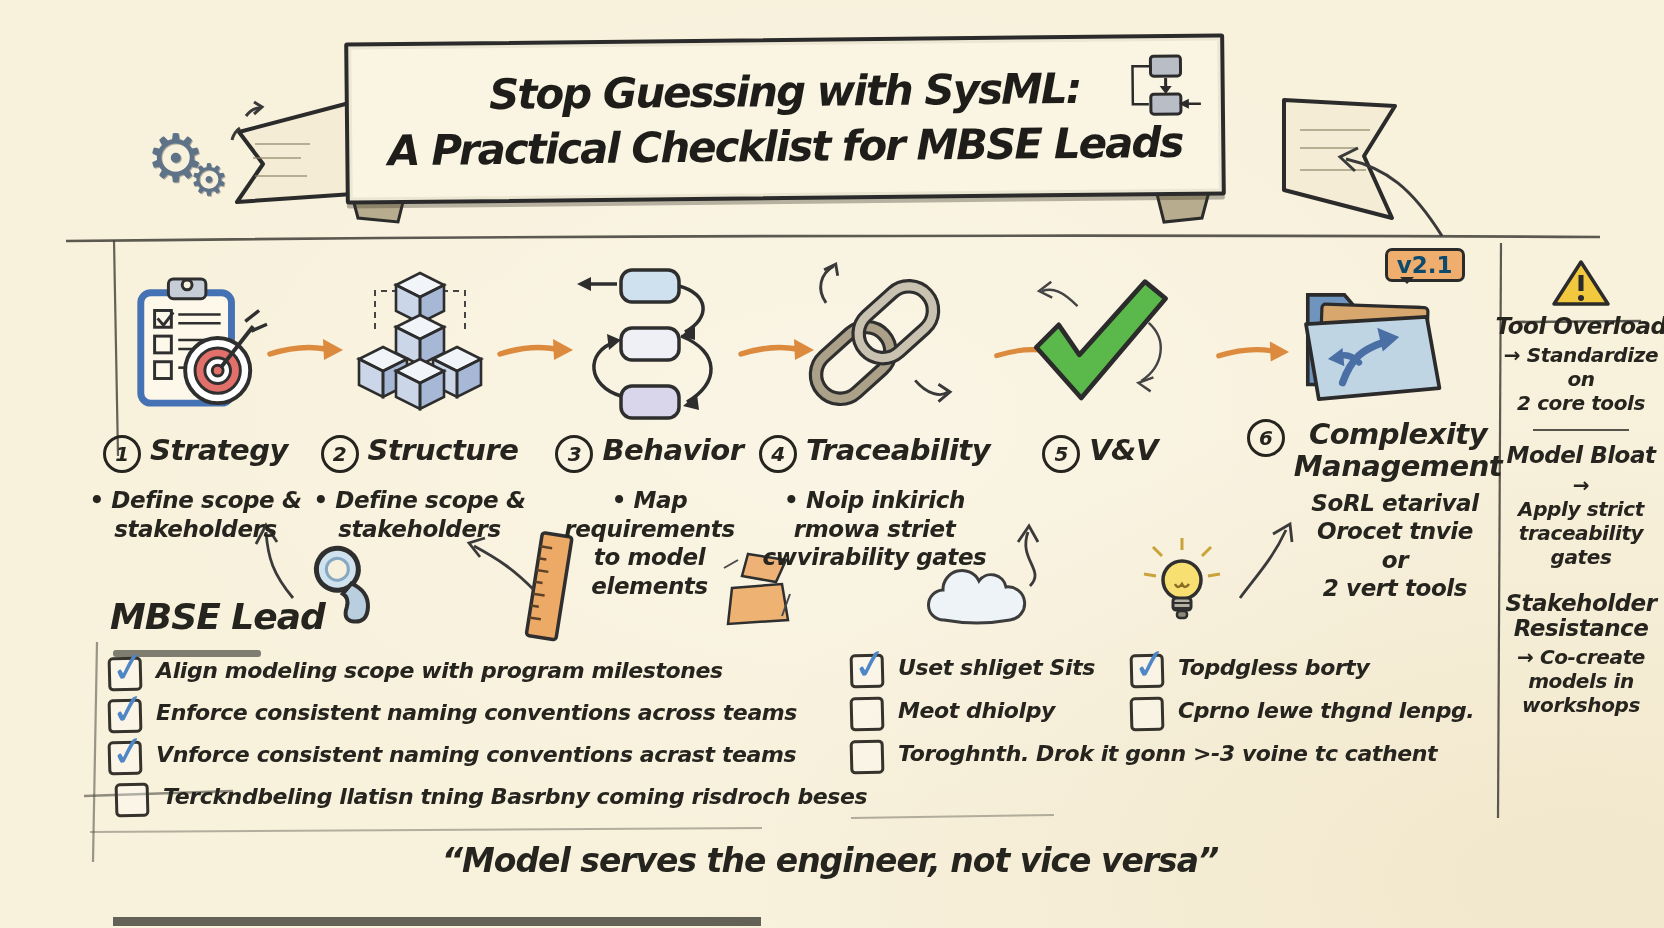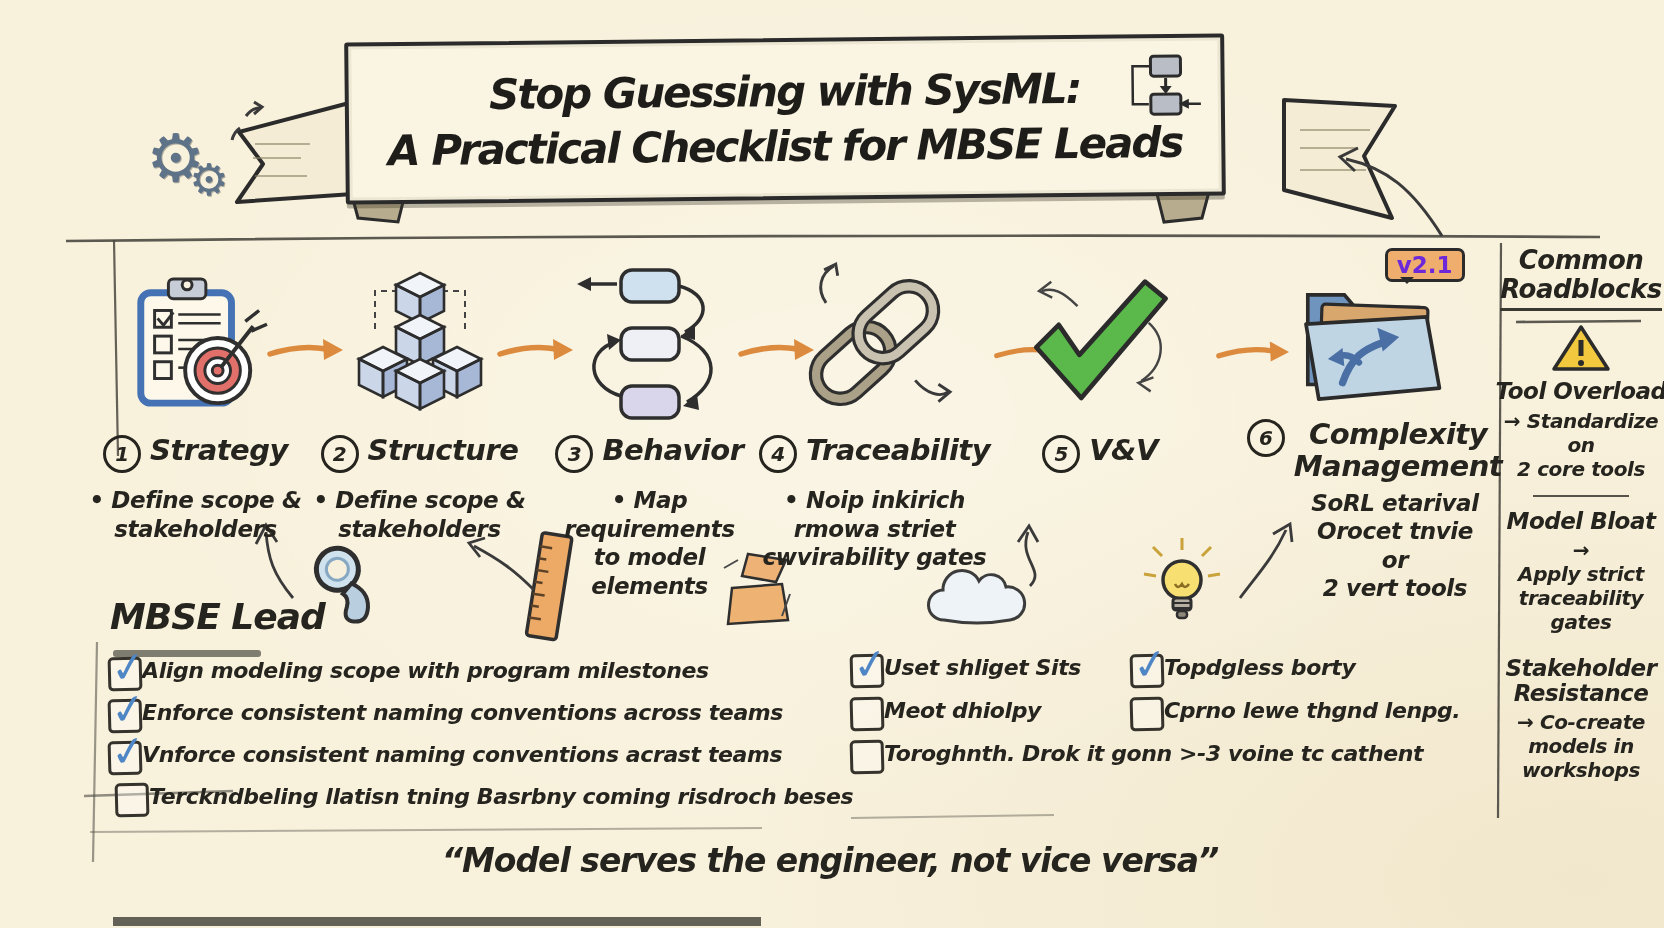--- a/index.html
+++ b/index.html
@@ -21,34 +21,34 @@
   .fold{z-index:2;}
 
   
   .step{position:absolute;top:260px;display:flex;flex-direction:column;align-items:center;z-index:4;}
   .icon-wrap{height:168px;display:flex;align-items:center;justify-content:center;position:relative;}
   .icon-wrap.short{height:152px;}
   .step-title{margin-top:6px;font-size:29px;letter-spacing:-.5px;display:flex;align-items:flex-start;gap:9px;line-height:1.12;text-align:center;}
   .num{flex:none;display:inline-flex;align-items:center;justify-content:center;width:32px;height:32px;border:3px solid #26241e;border-radius:50%;font-size:20px;margin-top:1px;}
   .step-bullet{margin-top:13px;font-size:23px;line-height:1.24;text-align:center;letter-spacing:-.4px;}
   .badge{position:absolute;right:-10px;top:-12px;background:#efae6e;border:3px solid #2b2b2b;border-radius:7px;
-    padding:1px 9px;font-size:23px;font-style:normal;color:#6d28d9;}
+    padding:1px 9px;font-size:23px;font-style:normal;color:#0c4a6e;}
   .badge::after{content:"";position:absolute;left:12px;bottom:-12px;border:7px solid transparent;border-top-color:#2b2b2b;}
 
   
   .sidebar{left:1490px;top:246px;width:182px;text-align:center;z-index:4;}
   .sb-title{font-size:26px;line-height:1.12;letter-spacing:-.5px;border-bottom:3px solid #3a3931;display:inline-block;padding-bottom:4px;}
   .rb-name{font-size:23px;line-height:1.1;letter-spacing:-.5px;margin-top:4px;}
   .rb-remedy{font-size:20px;line-height:1.2;letter-spacing:-.4px;margin-top:4px;}
   .sb-divider{width:96px;height:2px;background:#55534a;margin:14px auto 12px;border:none;}
   .warning{margin:12px auto 6px;}
 
   
   .mbse-heading{left:110px;top:596px;font-size:36px;letter-spacing:-1px;z-index:4;}
-  .chk{position:absolute;display:flex;align-items:flex-start;z-index:4;}
+  .chk{position:absolute;display:flex;gap:14px;align-items:flex-start;z-index:4;}
   .cb{flex:none;position:relative;width:28px;height:28px;border:3.5px solid #35332c;border-radius:5px;background:rgba(255,255,255,.3);transform:rotate(-1.5deg);margin-top:2px;}
   .cb.checked::after{content:"✓";position:absolute;left:0px;top:-17px;font-size:42px;font-style:normal;font-weight:900;color:#4f86c6;transform:rotate(-6deg);}
   .chk-label{font-size:22px;letter-spacing:-.4px;padding-top:3px;}
 
   .quote{left:400px;top:841px;width:860px;text-align:center;font-size:33px;letter-spacing:-1px;z-index:4;}
 
   .gears{left:146px;top:120px;z-index:3;font-style:normal;color:#5e7288;text-shadow:1px 1px 0 rgba(40,40,40,.35);}
   .gears .g1{font-size:66px;}
   .gears .g2{font-size:44px;position:relative;left:-16px;top:14px;}
 </style>
@@ -280,22 +280,20 @@
         <span class="num">6</span>
         <span class="prewrap">Complexity
 Management</span>
       </div>
     <div class="step-bullet prewrap" style="margin-top:6px;margin-left:41px;">SoRL etarival
 Orocet tnvie or
 2 vert tools</div>
   </div>
 
   <div class="abs sidebar">
-    <div class="sb-title prewrap">Common
-Roadblocks</div>
     <svg class="warning" width="58" height="50" viewBox="0 0 58 50">
       <polygon points="29,4 56,46 2,46" fill="#f2c83e" stroke="#2b2b2b" stroke-width="3.5" stroke-linejoin="round"></polygon>
       <path d="M29,17 V33" stroke="#2b2b2b" stroke-width="5"></path>
       <circle cx="29" cy="40" r="3" fill="#2b2b2b"></circle>
     </svg>
     <div class="rb-name prewrap">Tool Overload</div>
     <div class="rb-remedy prewrap">→ Standardize on
 2 core tools</div>
     <hr class="sb-divider">
     <div class="rb-name prewrap">Model Bloat</div>

